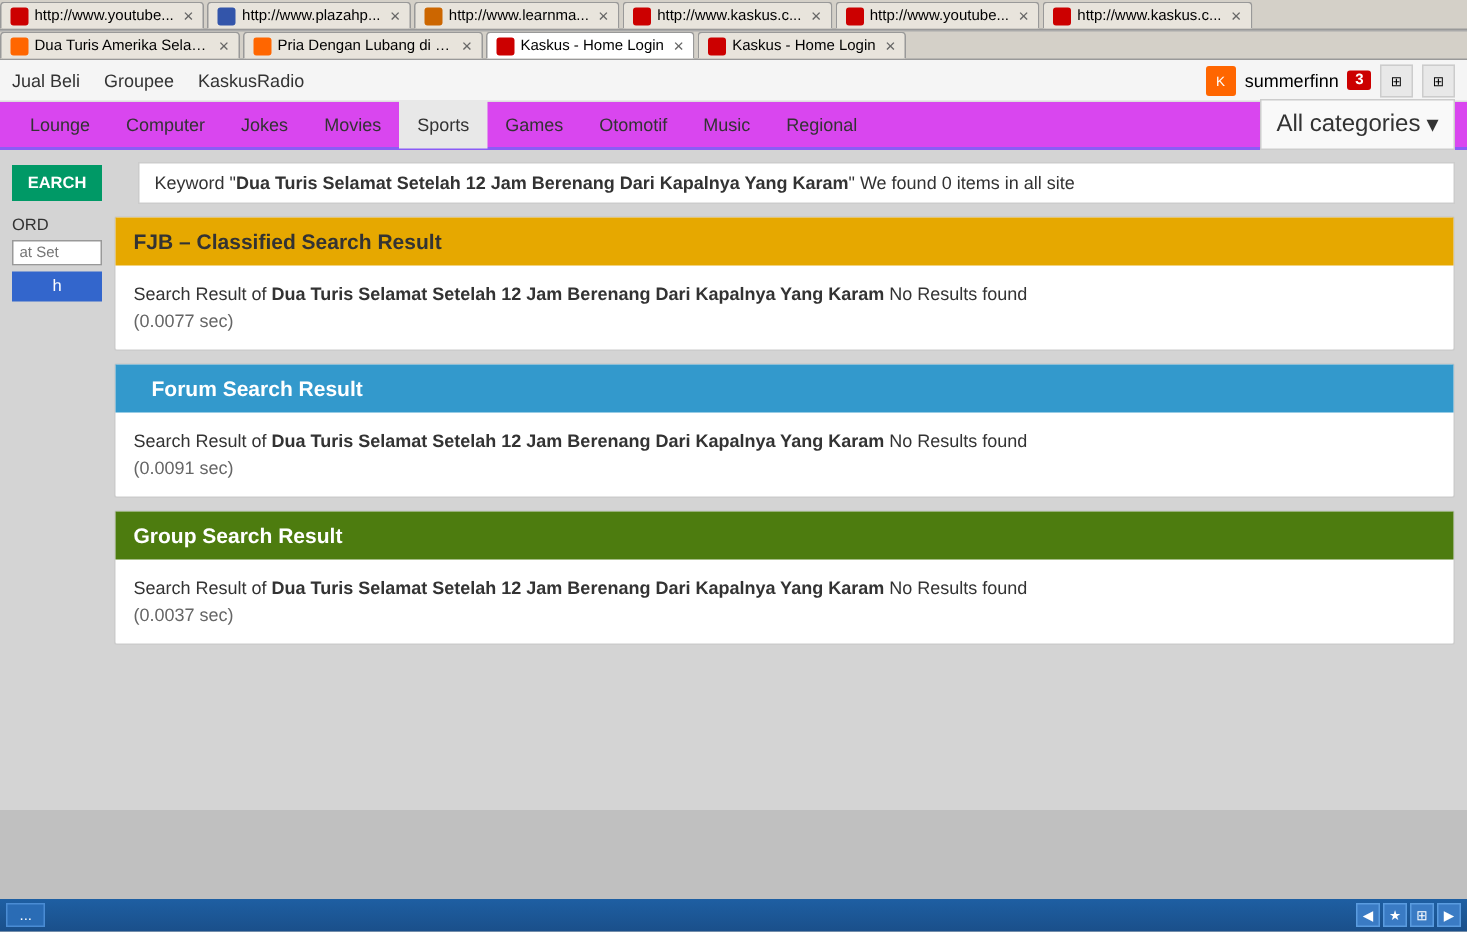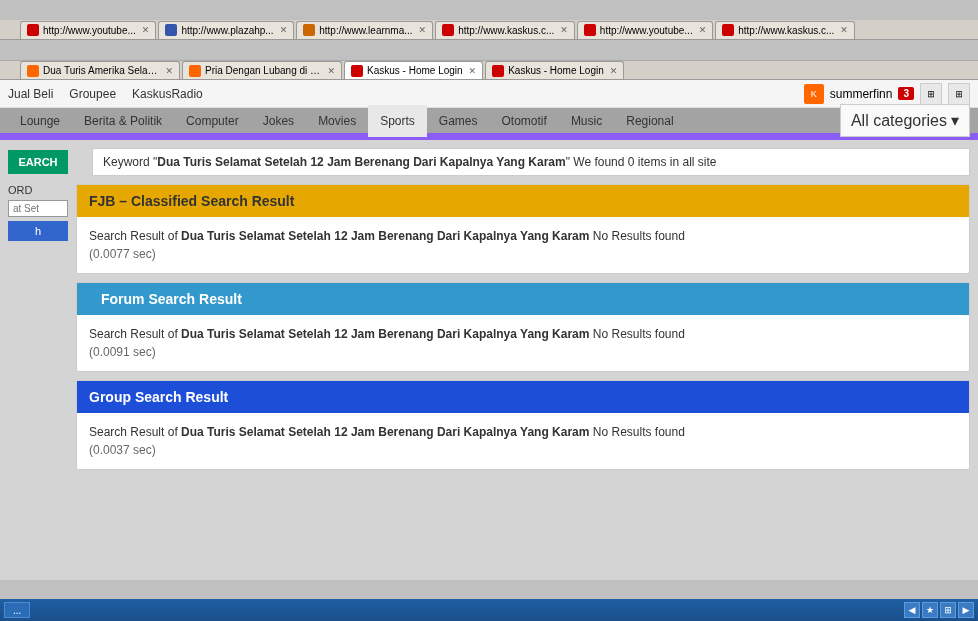--- a/index.html
+++ b/index.html
@@ -3,25 +3,24 @@
   <meta charset="utf-8">
   <style>
     * { margin: 0; padding: 0; box-sizing: border-box; }
     body { font-family: Arial, sans-serif; font-size: 12px; background: #c0c0c0; width: 978px; height: 621px; overflow: hidden; }
 
     
     .browser-tabs-bar {
       background: #d4d0c8;
       height: 20px;
       display: flex;
-      align-items: center;
-      padding: 0 20px;
+      align-items: flex-end;
+      padding: 0 0;
       gap: 2px;
       border-bottom: 1px solid #999;
-      margin-top: 20px;
     }
     .browser-tab {
       background: #e8e4dc;
       border: 1px solid #999;
       border-bottom: none;
       border-radius: 3px 3px 0 0;
       padding: 2px 6px;
       font-size: 10px;
       display: flex;
       align-items: center;
@@ -94,27 +93,27 @@
       background: #e8e8e8;
       border: 1px solid #ccc;
       display: flex;
       align-items: center;
       justify-content: center;
       font-size: 9px;
     }
 
     
     .category-nav {
-      background: #a3a3a3;
+      background: #d946ef;
       height: 32px;
       display: flex;
       align-items: center;
       padding: 0 8px;
       gap: 0;
-      border-bottom: 7px solid #8b5cf6;
+      border-bottom: 2px solid #8b5cf6;
     }
     .cat-item {
       padding: 6px 12px;
       font-size: 12px;
       color: #333;
       cursor: pointer;
       white-space: nowrap;
       height: 32px;
       display: flex;
       align-items: center;
@@ -219,21 +218,21 @@
     }
     .result-header.fjb {
       background: #e6a800;
       color: #333;
     }
     .result-header.forum {
       background: #3399cc;
       padding-left: 24px;
     }
     .result-header.group {
-      background: #1d4ed8;
+      background: #4d7c0f;
     }
     .result-body {
       padding: 10px 12px;
       font-size: 12px;
       color: #333;
       line-height: 1.5;
     }
     .result-body .keyword {
       font-weight: bold;
     }
@@ -353,21 +352,20 @@
     </div>
     <span style="font-size:12px;">summerfinn</span>
     <span class="notification-badge">3</span>
     <div class="icon-box">⊞</div>
     <div class="icon-box">⊞</div>
   </div>
 </div>
 
 <div class="category-nav">
   <span class="cat-item">Lounge</span>
-  <span class="cat-item">Berita &amp; Politik</span>
   <span class="cat-item">Computer</span>
   <span class="cat-item">Jokes</span>
   <span class="cat-item">Movies</span>
   <span class="cat-item sports">Sports</span>
   <span class="cat-item">Games</span>
   <span class="cat-item">Otomotif</span>
   <span class="cat-item">Music</span>
   <span class="cat-item">Regional</span>
   <div class="all-categories">
     <span>All categories</span>

